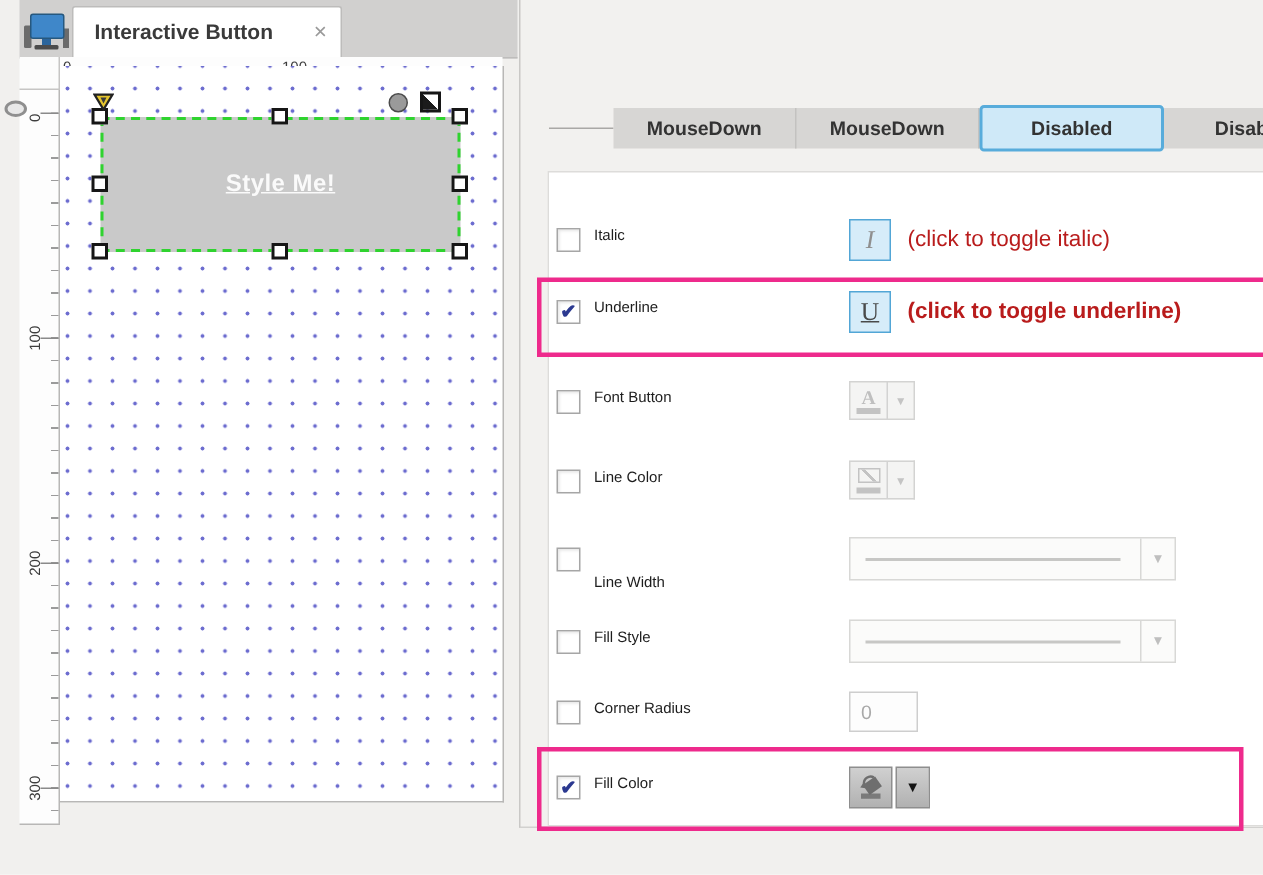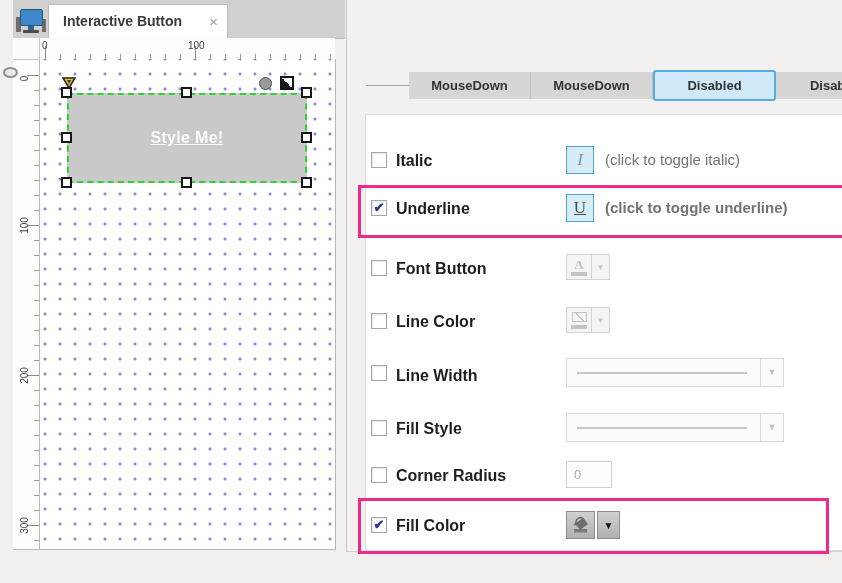--- a/index.html
+++ b/index.html
@@ -22,21 +22,21 @@
   .h-ruler{position:absolute;left:40px;top:38px;width:295px;height:22px;background:#fdfdfd;border-bottom:1px solid #b8b7b6;box-sizing:border-box;}
   .h-ticks{position:absolute;left:5px;right:0;bottom:0;height:5px;background:repeating-linear-gradient(to right,#9b9b9b 0 1px,transparent 1px 15px);}
   .h-major{position:absolute;top:8px;width:1px;height:13px;background:#8a8a8a;}
   .h-lbl{position:absolute;top:2px;font-size:10px;color:#3d3d3d;}
   .v-ruler{position:absolute;left:13px;top:60px;width:27px;height:490px;background:#fdfdfd;border-right:1px solid #b8b7b6;border-bottom:1px solid #b8b7b6;box-sizing:border-box;}
   .v-ticks{position:absolute;top:15px;bottom:0;right:0;width:5px;background:repeating-linear-gradient(to bottom,#9b9b9b 0 1px,transparent 1px 15px);}
   .v-major{position:absolute;right:0;width:12px;height:1px;background:#8a8a8a;}
   .v-lbl{position:absolute;left:-2px;width:26px;text-align:center;font-size:10px;color:#3d3d3d;transform:rotate(-90deg);}
   .ellipse-marker{position:absolute;left:3px;top:67px;width:11px;height:7px;border:2px solid #8f8f8f;border-radius:50%;background:#e8e8e8;}
 
-  .canvas{position:absolute;left:40px;top:59px;width:295px;height:490px;background-color:#fff;
+  .canvas{position:absolute;left:40px;top:44px;width:295px;height:490px;background-color:#fff;
     background-image:radial-gradient(circle,#6b6bcf 1.1px,rgba(0,0,0,0) 1.5px);
     background-size:15px 15px;background-position:-2.5px 7.5px;
     border-right:1px solid #b8b7b6;border-bottom:1px solid #b8b7b6;box-sizing:content-box;}
   .widget{position:absolute;left:27px;top:34px;width:240px;height:90px;background:#c9c9c9;border:2px dashed #2fd32f;box-sizing:border-box;display:flex;align-items:center;justify-content:center;}
   .widget-label{color:#fafafa;font-weight:bold;font-size:16px;text-decoration:underline;letter-spacing:.3px;}
   .hnd{position:absolute;width:7px;height:7px;background:#fff;border:2px solid #161616;}
   .pin-adorn{position:absolute;left:22px;top:18px;}
   .circle-adorn{position:absolute;left:219px;top:18px;width:11px;height:11px;border-radius:50%;background:#9a9a9a;border:1px solid #4b4b4b;}
   .contrast-adorn{position:absolute;left:240px;top:17px;width:10px;height:10px;border:2px solid #161616;background:linear-gradient(225deg,#ffffff 50%,#1b1b1b 50%);}
 
@@ -50,25 +50,25 @@
   .panel-title{position:absolute;left:184px;top:16px;font-size:19px;color:#2b2b2b;white-space:nowrap;}
 
   .tab-connector{position:absolute;left:19px;top:85px;width:43px;height:1px;background:#a9a8a6;}
   .tabstrip{position:absolute;left:62px;top:72px;width:500px;height:27px;background:#d7d6d4;display:flex;}
   .tabcell{width:122px;line-height:27px;text-align:center;font-size:13px;font-weight:bold;color:#333;border-right:1px solid #c3c2c0;box-sizing:border-box;}
   .tabcell.active{width:123px;background:#cfe9f8;border:2px solid #58acdb;border-radius:3px;margin:-2px 0;line-height:28px;z-index:2;border-right:2px solid #58acdb;}
 
   .contentbox{position:absolute;left:18px;top:114px;width:500px;height:437px;background:#fff;border:1px solid #dddcda;box-sizing:border-box;}
 
   .cb{position:absolute;left:24px;width:14px;height:14px;background:#fff;border:1px solid #a6a6a6;box-shadow:inset 1px 1px 2px rgba(0,0,0,.10);font-size:13px;line-height:13px;text-align:center;color:#2b3990;font-weight:bold;z-index:3;}
-  .row-label{position:absolute;left:49px;font-size:16px;font-weight:bold;color:#1d1d1d;white-space:nowrap;z-index:3;}
+  .row-label{position:absolute;left:49px;font-size:10px;font-weight:normal;color:#1d1d1d;white-space:nowrap;z-index:3;}
   .toggle-btn{position:absolute;left:219px;width:26px;height:26px;background:#d6ecf9;border:1px solid #52a6d6;display:flex;align-items:center;justify-content:center;font-family:"Liberation Serif",serif;font-size:17px;z-index:3;}
   .glyph-i{font-style:italic;color:#8f8f8f;}
   .glyph-u{color:#4a4a4a;text-decoration:underline;}
-  .hint{position:absolute;left:258px;font-size:15px;color:#737373;white-space:nowrap;z-index:3;}
+  .hint{position:absolute;left:258px;font-size:15px;color:#b91c1c;white-space:nowrap;z-index:3;}
 
   .split{position:absolute;left:219px;height:26px;display:flex;z-index:3;}
   .split-main{position:relative;width:26px;height:26px;background:#f4f4f3;border:1px solid #d3d3d2;box-sizing:border-box;}
   .split-arrow{width:18px;height:26px;background:#f4f4f3;border:1px solid #d3d3d2;border-left:none;box-sizing:border-box;color:#c4c4c4;font-size:8px;line-height:25px;text-align:center;}
   .fc-a{position:absolute;left:0;right:0;top:2px;text-align:center;font-family:"Liberation Serif",serif;font-weight:bold;font-size:13px;color:#bfbfbf;}
   .fc-bar{position:absolute;left:4px;bottom:3px;width:16px;height:4px;background:#c3c3c3;}
   .lc-pen{position:absolute;left:5px;top:4px;width:13px;height:8px;border:1px solid #c3c3c3;background:linear-gradient(45deg,transparent 44%,#c3c3c3 44% 56%,transparent 56%);}
   .lc-bar{position:absolute;left:4px;bottom:3px;width:16px;height:4px;background:#c3c3c3;}
 
   .dd{position:absolute;left:219px;width:218px;height:29px;background:#fbfbfa;border:1px solid #d8d8d6;box-sizing:border-box;z-index:3;}
@@ -190,21 +190,21 @@
     <div class="row-label" style="top:313px;">Line Color</div>
     <div class="split" style="top:307px;">
       <div class="split-main">
         <div class="lc-pen"></div>
         <div class="lc-bar"></div>
       </div>
       <div class="split-arrow">▼</div>
     </div>
 
     <div class="cb" style="top:365px;"></div>
-    <div class="row-label" style="top:367px;">Line Width</div>
+    <div class="row-label" style="top:383px;">Line Width</div>
     <div class="dd" style="top:358px;">
       <div class="dd-line"></div>
       <div class="dd-arrow">▼</div>
     </div>
 
     <div class="cb" style="top:420px;"></div>
     <div class="row-label" style="top:420px;">Fill Style</div>
     <div class="dd" style="top:413px;">
       <div class="dd-line"></div>
       <div class="dd-arrow">▼</div>

